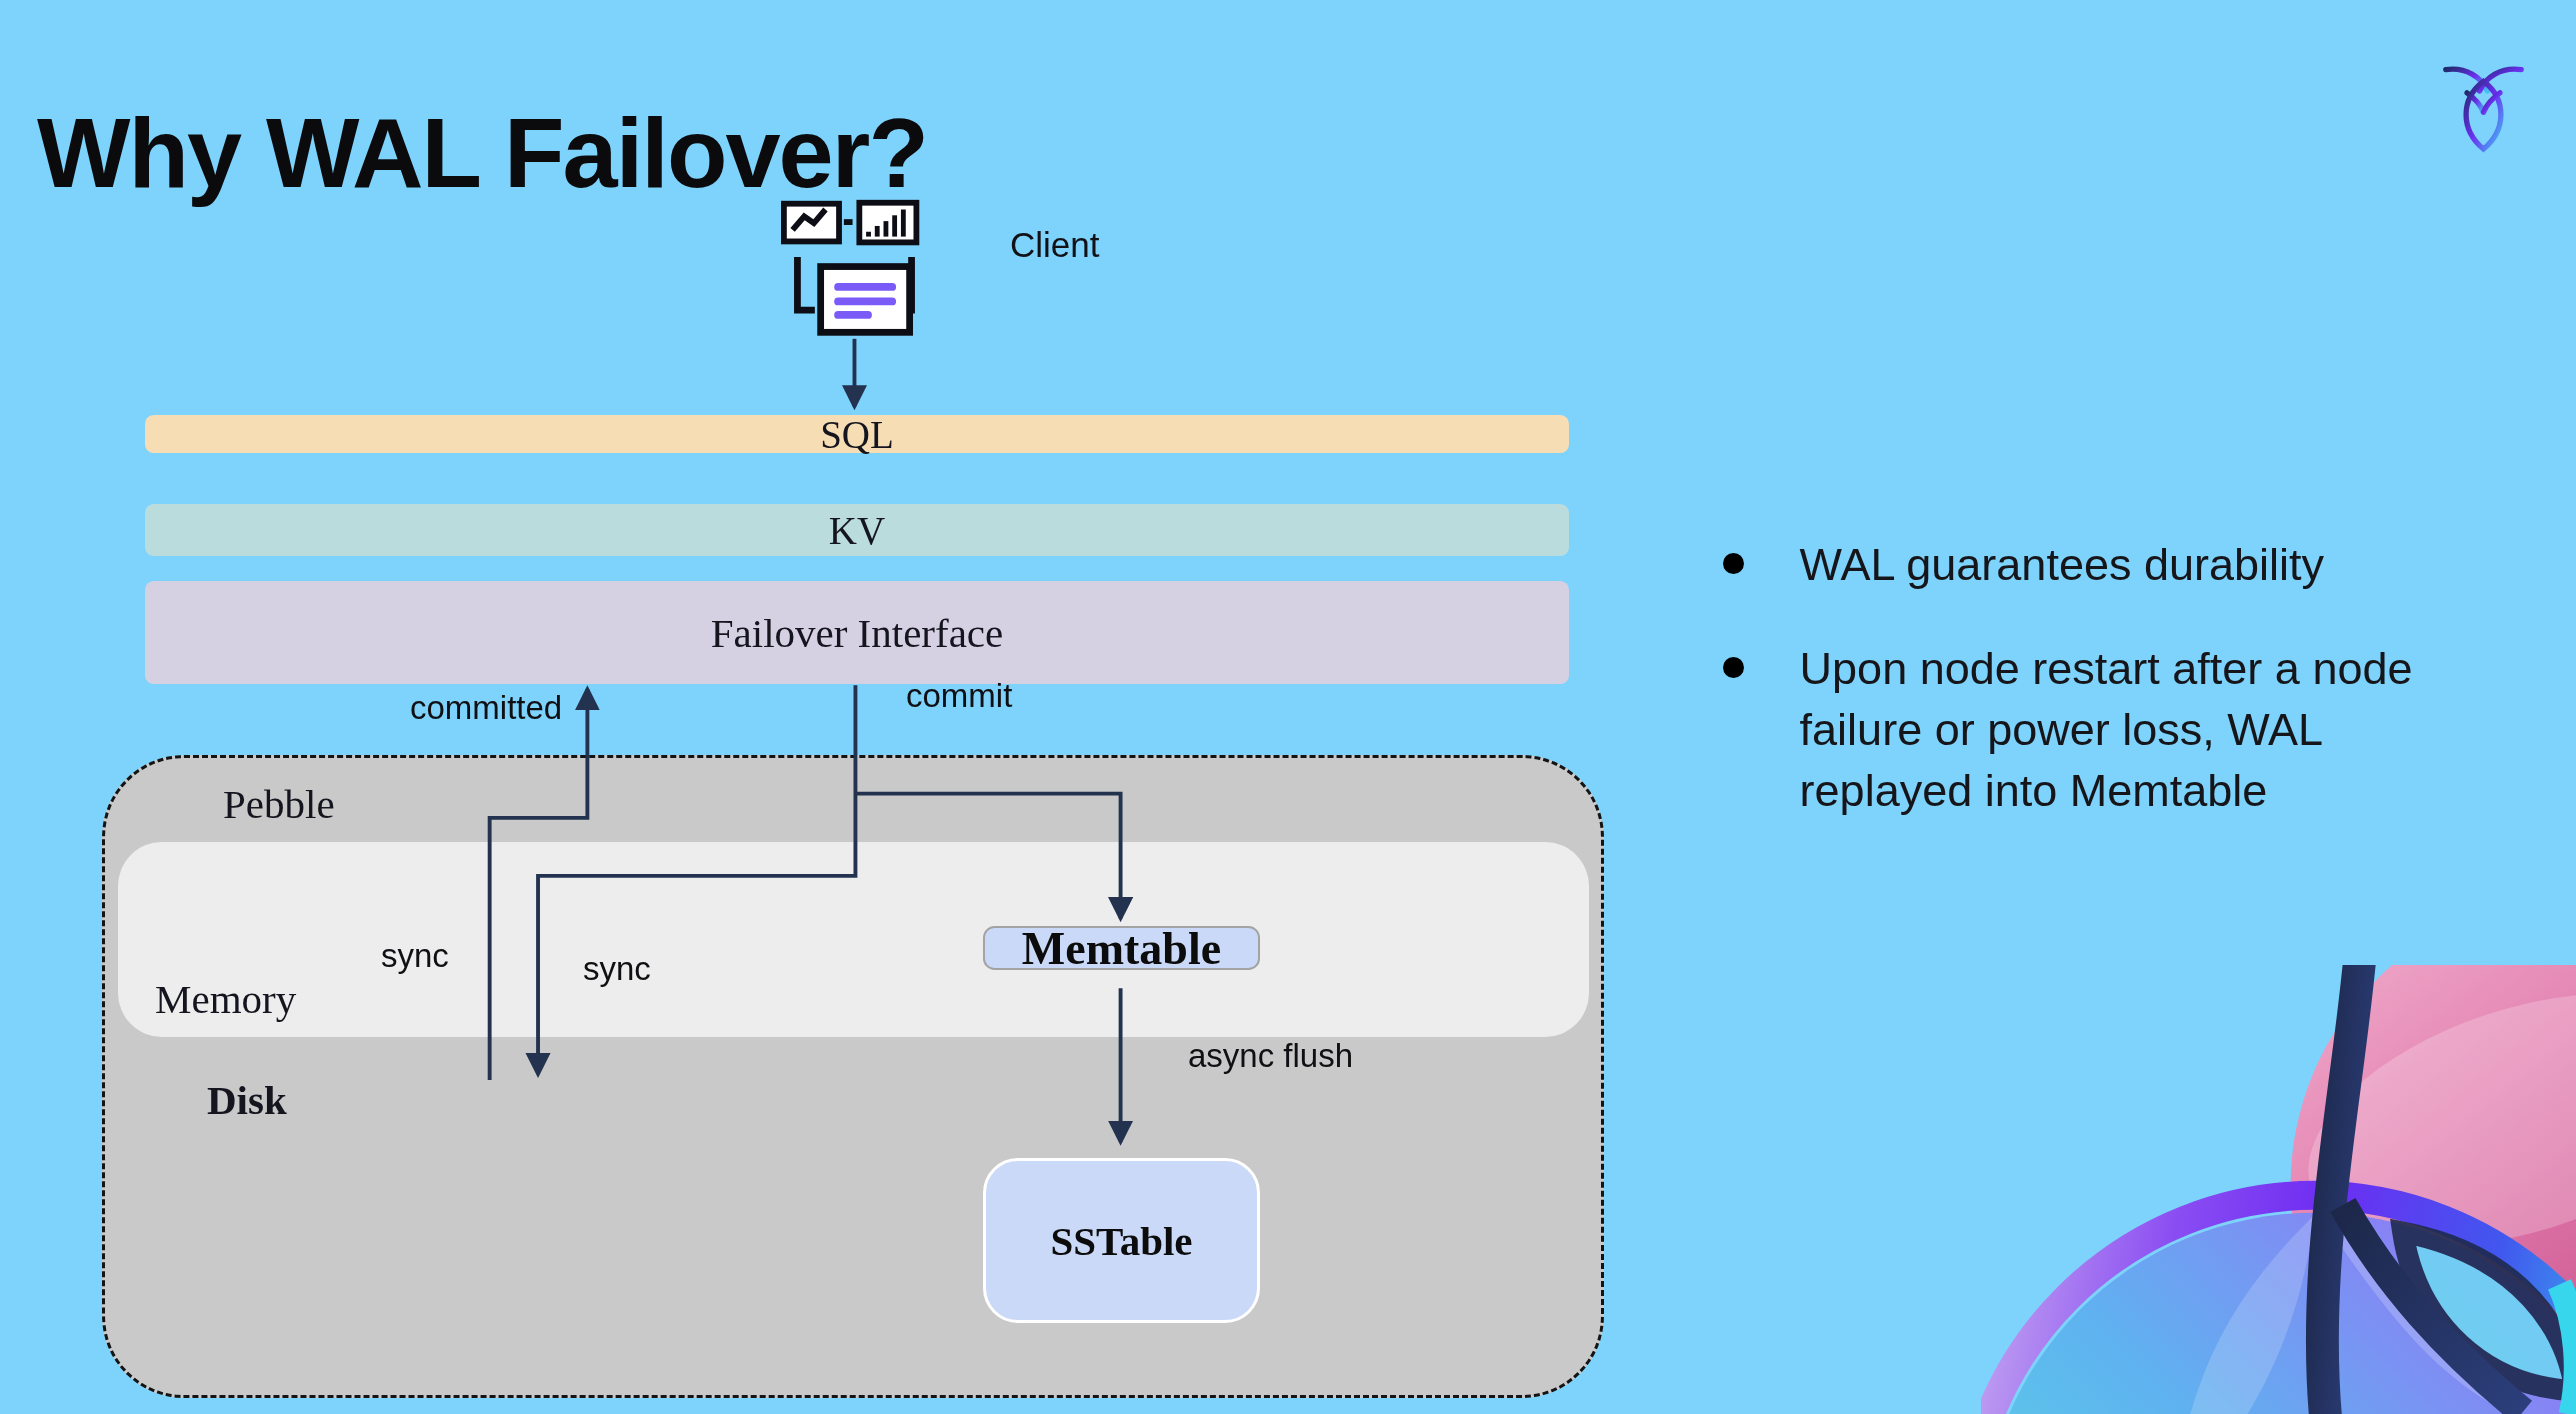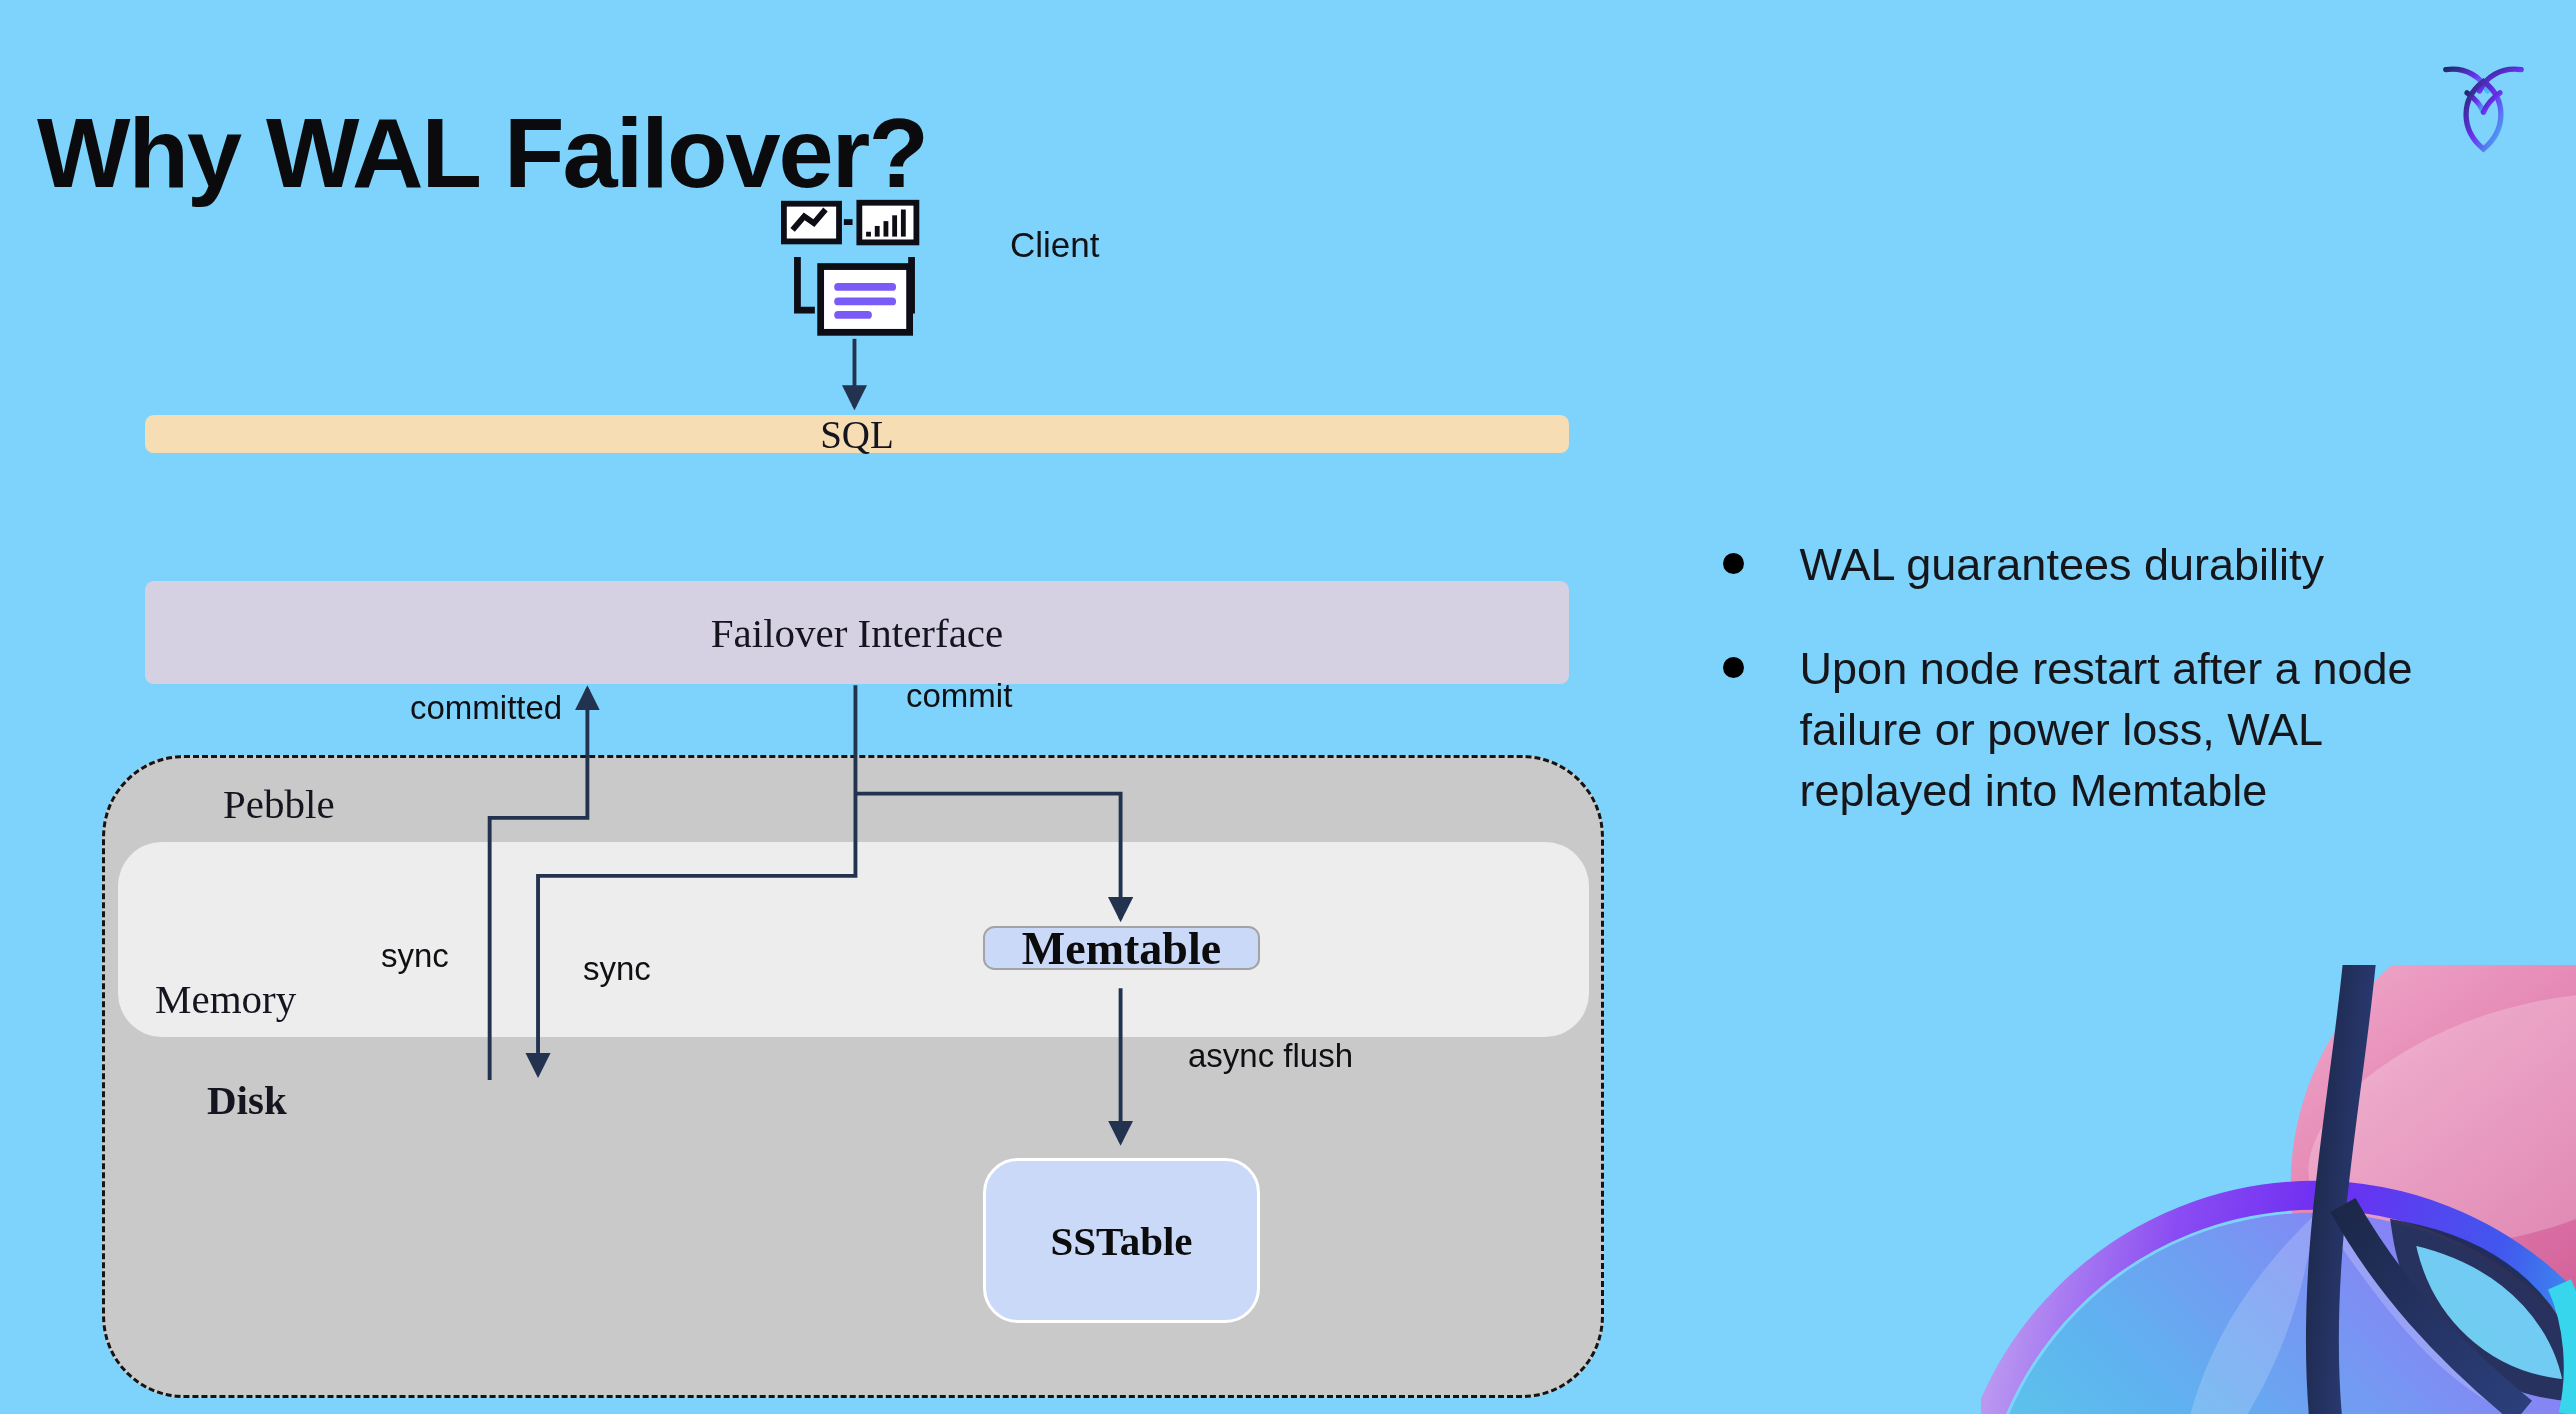--- a/index.html
+++ b/index.html
@@ -123,20 +123,23 @@
         <path d="M 66,110 L 122,110"></path>
         <path d="M 66,124 L 97,124"></path>
       </g>
     </g>
   </svg>
   <div class="client-label">Client</div>
 
   <div class="bar bar-sql">
     <span>SQL</span>
   </div>
+  <div class="bar bar-kv">
+    <span>KV</span>
+  </div>
   <div class="bar bar-storage">
     <span>Failover Interface</span>
   </div>
 
   <div class="pebble"></div>
   <div class="memory-band"></div>
   <div class="band-label lbl-pebble">Pebble</div>
   <div class="band-label lbl-memory">Memory</div>
   <div class="band-label lbl-disk">Disk</div>
 

